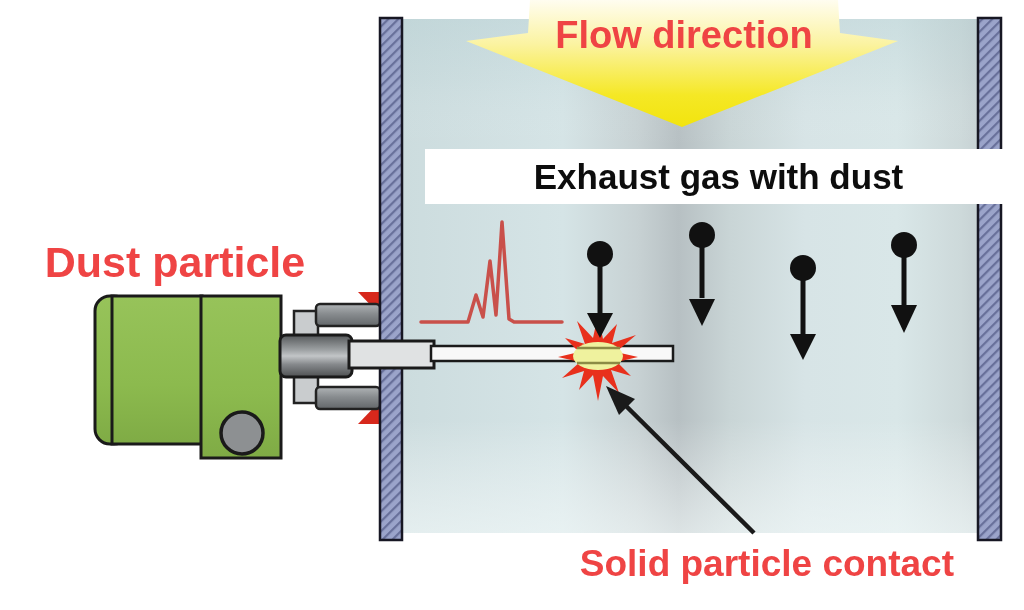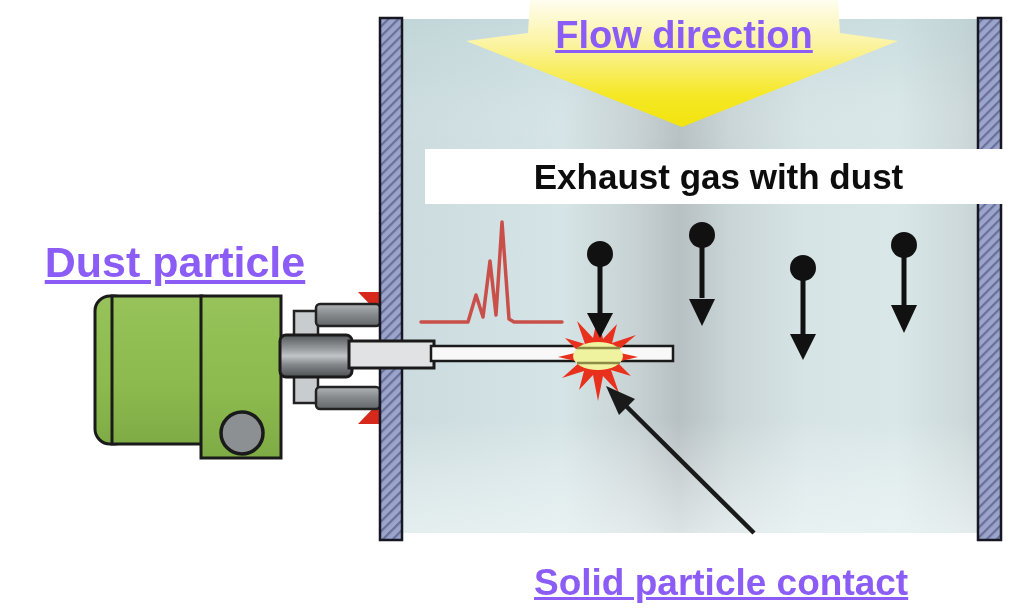--- a/index.html
+++ b/index.html
@@ -1,29 +1,29 @@
 <!DOCTYPE html>
 <html><head>
 <meta charset="utf-8">
 <style>
   html,body{margin:0;padding:0;background:#ffffff;}
   .stage{
     position:relative;width:1024px;height:610px;overflow:hidden;
     background:#ffffff;font-family:"Liberation Sans",sans-serif;
   }
   .stage svg{position:absolute;left:0;top:0;}
-  .label{position:absolute;font-weight:bold;color:#8b5cf6;line-height:1.05;text-decoration:underline;}
+  .label{position:absolute;font-weight:bold;color:#ef4444;line-height:1.05;}
   #lbl-dust-monitor{left:5px;top:240px;width:340px;text-align:center;font-size:43px;white-space:nowrap;}
   #lbl-flow{left:534px;top:16px;width:300px;text-align:center;font-size:38px;white-space:nowrap;}
   #box-exhaust{
     position:absolute;left:425px;top:149px;width:587px;height:55px;background:#ffffff;
     display:flex;align-items:center;justify-content:center;
     font-size:35px;font-weight:bold;color:#0d0d0d;white-space:nowrap;
   }
-  #lbl-contact{left:534px;top:564px;width:420px;text-align:left;font-size:37px;white-space:nowrap;}
+  #lbl-contact{left:534px;top:545px;width:420px;text-align:right;font-size:37px;white-space:nowrap;}
 </style>
 </head>
 <body>
 
 <div class="stage">
 
   <svg width="1024" height="610" viewBox="0 0 1024 610">
     <defs>
       <linearGradient id="ductGrad" x1="0" y1="0" x2="1" y2="0">
         <stop offset="0%" stop-color="#ccdcde"></stop>

